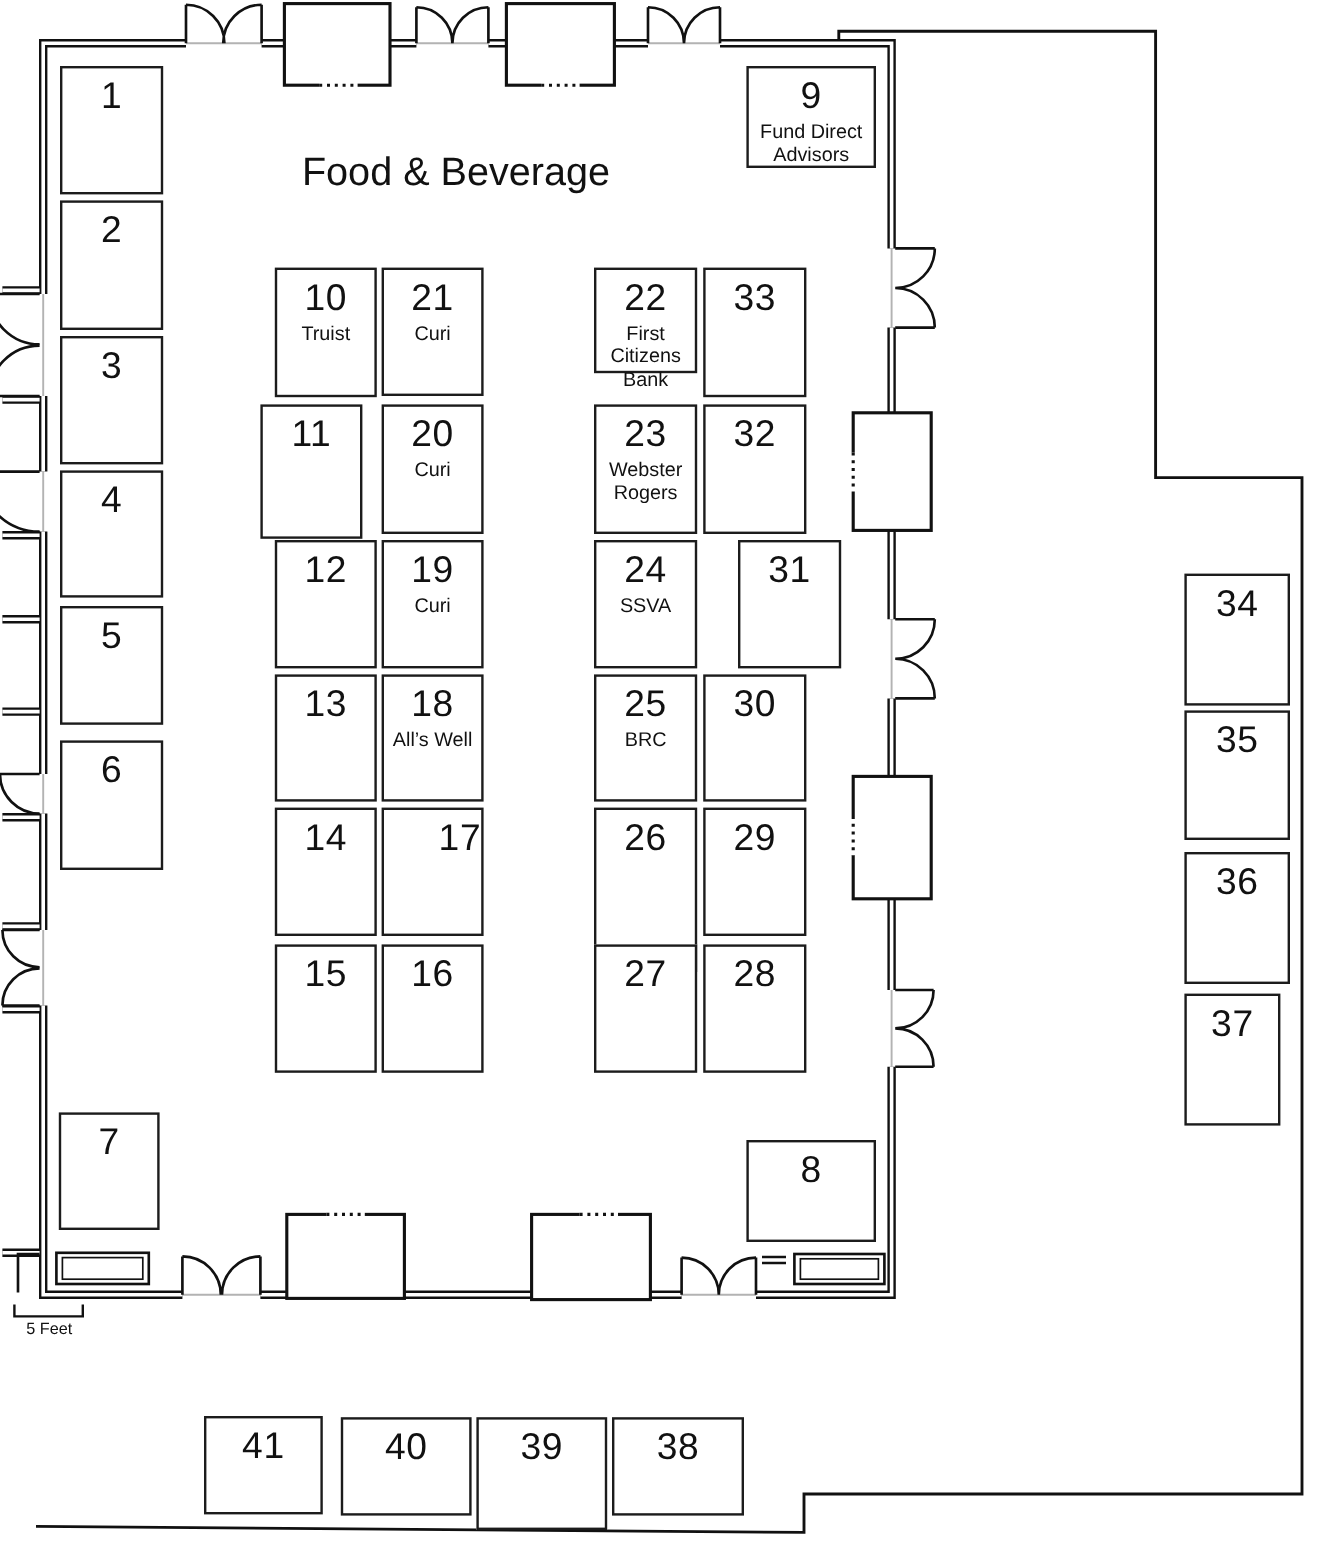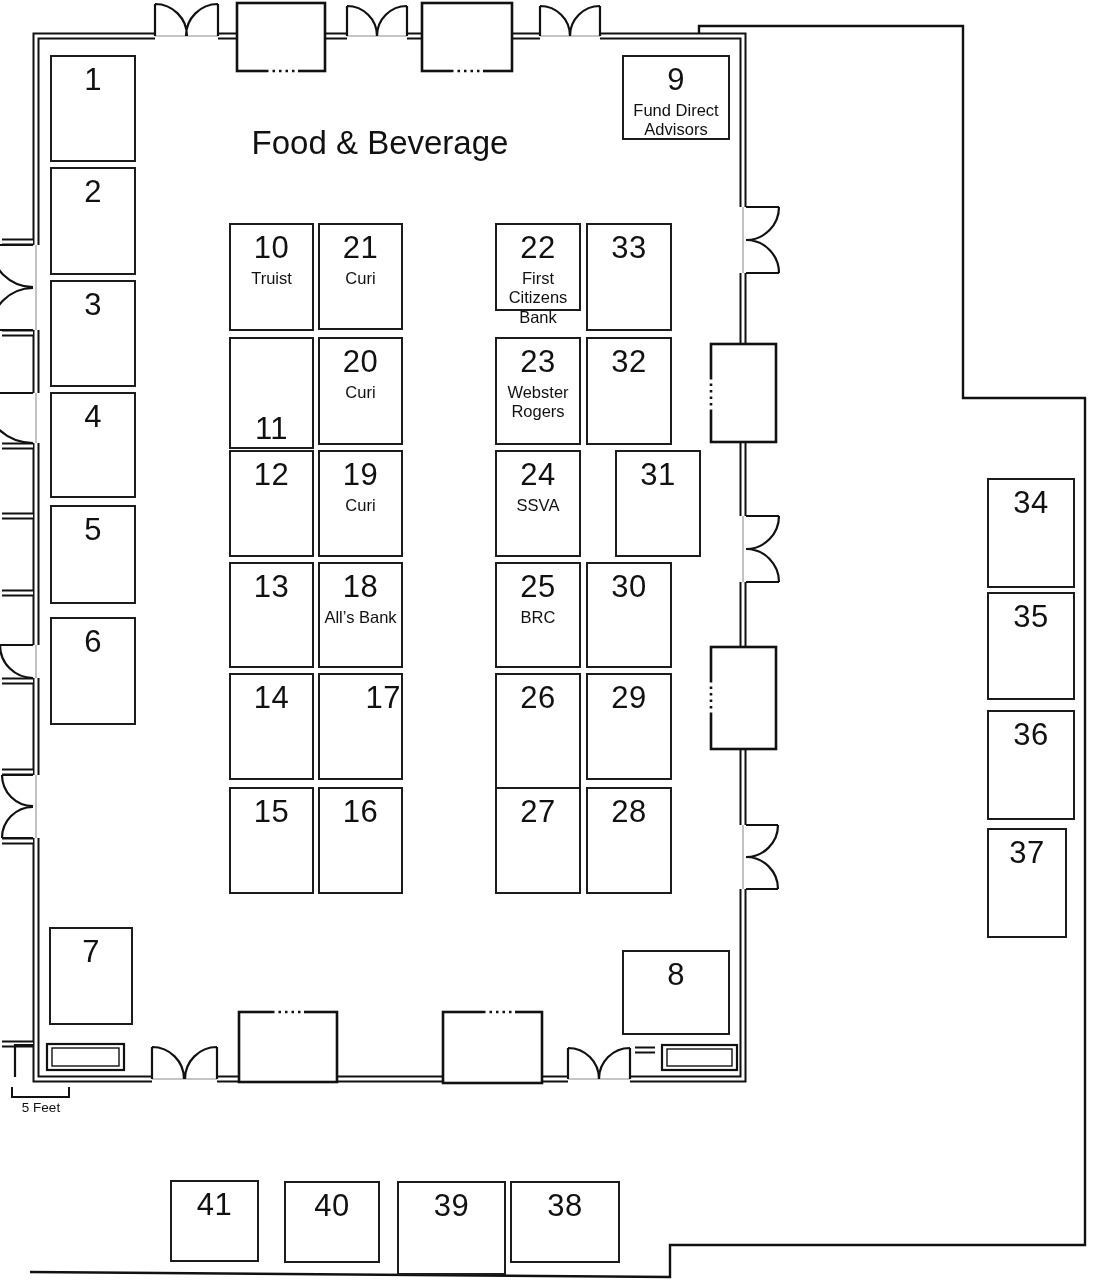--- a/index.html
+++ b/index.html
@@ -163,21 +163,21 @@
         <div class="booth-num">8</div>
       </div>
       <div class="booth" style="left: 622px; top: 55px; width: 108px; height: 85px;">
         <div class="booth-num">9</div>
         <div class="booth-co">Fund Direct Advisors</div>
       </div>
       <div class="booth" style="left: 229px; top: 223px; width: 85px; height: 108px;">
         <div class="booth-num">10</div>
         <div class="booth-co">Truist</div>
       </div>
-      <div class="booth" style="left: 229px; top: 337px; width: 85px; height: 112px; justify-content: flex-end;">
+      <div class="booth" style="left: 217px; top: 337px; width: 85px; height: 112px;">
         <div class="booth-num">11</div>
       </div>
       <div class="booth" style="left: 229px; top: 450px; width: 85px; height: 107px;">
         <div class="booth-num">12</div>
       </div>
       <div class="booth" style="left: 229px; top: 562px; width: 85px; height: 106px;">
         <div class="booth-num">13</div>
       </div>
       <div class="booth" style="left: 229px; top: 673px; width: 85px; height: 107px;">
         <div class="booth-num">14</div>
@@ -186,21 +186,21 @@
         <div class="booth-num">15</div>
       </div>
       <div class="booth" style="left: 318px; top: 787px; width: 85px; height: 107px;">
         <div class="booth-num">16</div>
       </div>
       <div class="booth" style="left: 318px; top: 673px; width: 85px; height: 107px; align-items: flex-end;">
         <div class="booth-num">17</div>
       </div>
       <div class="booth" style="left: 318px; top: 562px; width: 85px; height: 106px;">
         <div class="booth-num">18</div>
-        <div class="booth-co">All’s Bank</div>
+        <div class="booth-co">All’s Well</div>
       </div>
       <div class="booth" style="left: 318px; top: 450px; width: 85px; height: 107px;">
         <div class="booth-num">19</div>
         <div class="booth-co">Curi</div>
       </div>
       <div class="booth" style="left: 318px; top: 337px; width: 85px; height: 108px;">
         <div class="booth-num">20</div>
         <div class="booth-co">Curi</div>
       </div>
       <div class="booth" style="left: 318px; top: 223px; width: 85px; height: 107px;">
@@ -258,20 +258,20 @@
       </div>
       <div class="booth" style="left: 987px; top: 828px; width: 80px; height: 110px;">
         <div class="booth-num">37</div>
       </div>
       <div class="booth" style="left: 510px; top: 1181px; width: 110px; height: 82px;">
         <div class="booth-num">38</div>
       </div>
       <div class="booth" style="left: 397px; top: 1181px; width: 109px; height: 94px;">
         <div class="booth-num">39</div>
       </div>
-      <div class="booth" style="left: 284px; top: 1181px; width: 96px; height: 82px;">
+      <div class="booth" style="left: 284px; top: 1181px; width: 109px; height: 82px;">
         <div class="booth-num">40</div>
       </div>
-      <div class="booth" style="left: 170px; top: 1180px; width: 89px; height: 82px;">
+      <div class="booth" style="left: 170px; top: 1180px; width: 99px; height: 82px;">
         <div class="booth-num">41</div>
       </div>
     </div>
 </div>
 
 </body></html>

